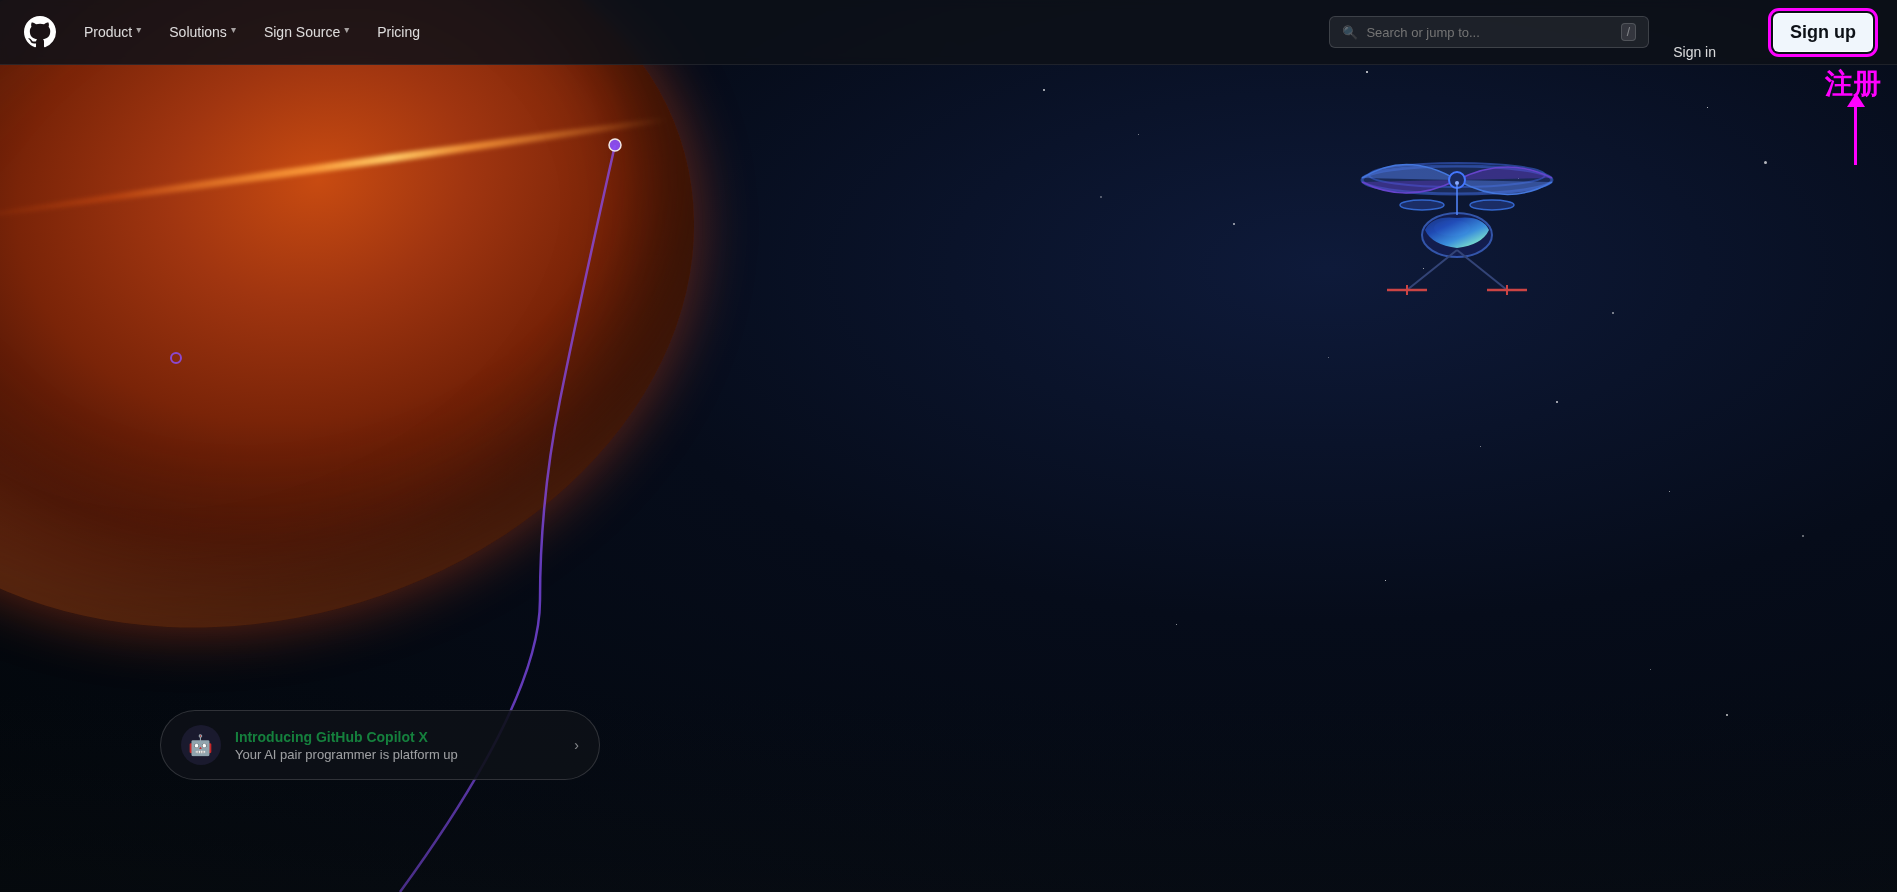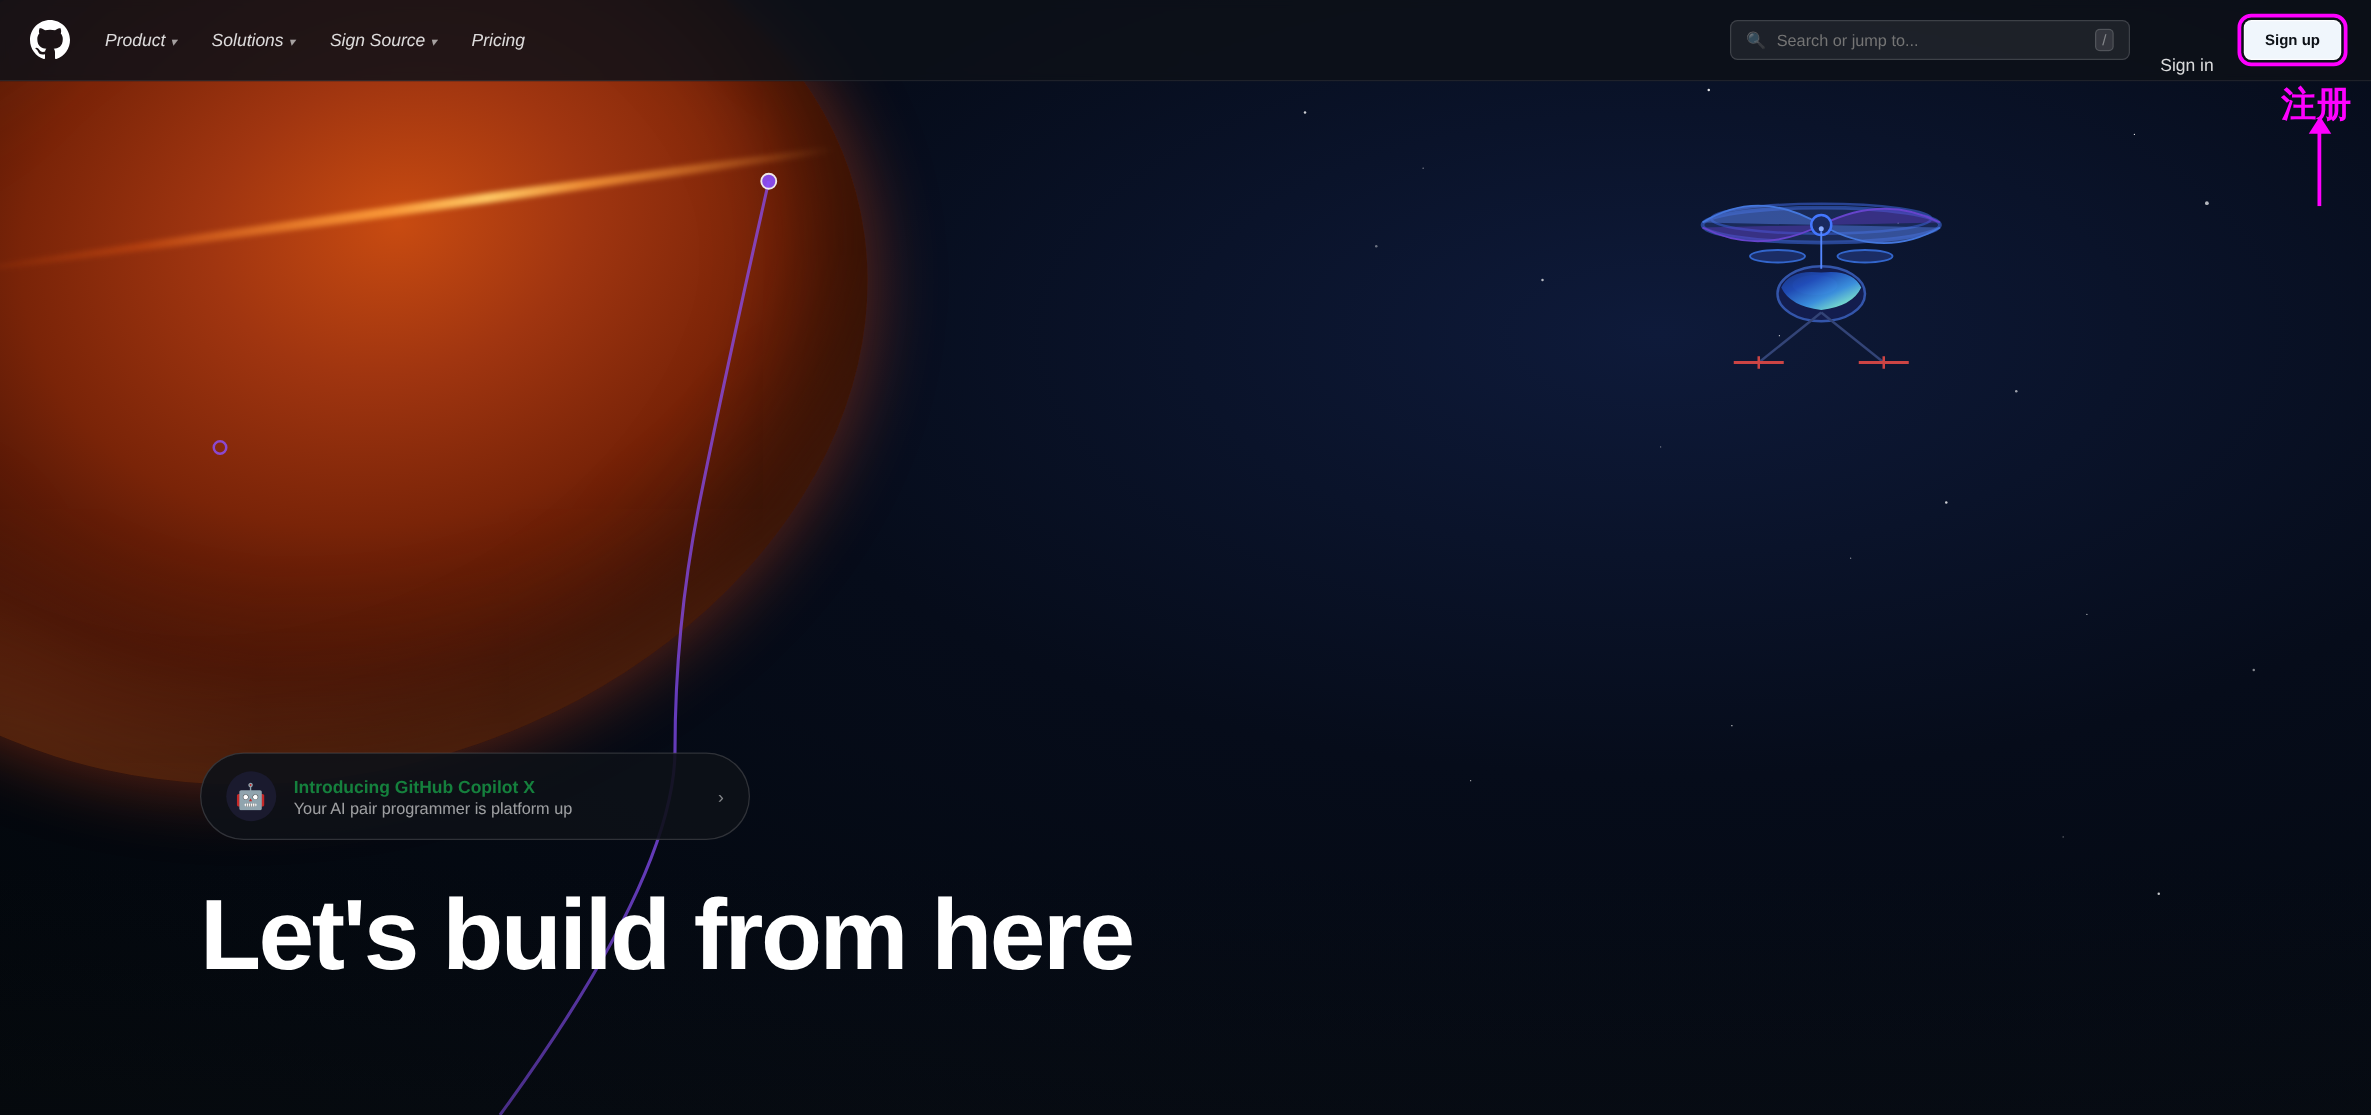--- a/index.html
+++ b/index.html
@@ -147,31 +147,30 @@
 
     .nav-links {
       display: flex;
       align-items: center;
       gap: 4px;
       flex: 1;
     }
 
     .nav-link {
       display: flex;
-      align-items: flex-end;
+      align-items: flex-start;
       gap: 4px;
       color: rgba(255,255,255,0.85);
       text-decoration: none;
       font-size: 14px;
       font-weight: 500;
       padding: 8px 12px;
       border-radius: 6px;
       cursor: pointer;
       white-space: nowrap;
-      font-style: italic;
     }
 
     .chevron {
       font-size: 10px;
       opacity: 0.7;
     }
 
     .nav-right {
       display: flex;
       align-items: center;
@@ -217,27 +216,28 @@
       padding: 8px 12px;
       border-radius: 6px;
       cursor: pointer;
       margin-top: 39px;
     }
 
     .btn-signup {
       background: #f0f6fc;
       border: 1px solid rgba(255,255,255,0.8);
       color: #0d1117;
-      font-size: 12px;
+      font-size: 18px;
       font-weight: 600;
       padding: 8px 16px;
       border-radius: 6px;
       cursor: pointer;
       outline: 3px solid #ff00ff;
       outline-offset: 2px;
+      margin-left: 33px;
     }
 
     
     .annotation {
       position: absolute;
       top: 65px;
       right: 16px;
       z-index: 200;
       display: flex;
       flex-direction: column;
@@ -487,16 +487,15 @@
 <div class="hero-content">
   <div class="copilot-banner">
     <div class="copilot-icon">🤖</div>
     <div class="copilot-text">
       <div class="copilot-title">Introducing GitHub Copilot X</div>
       <div class="copilot-sub">Your AI pair programmer is platform up</div>
     </div>
     <span class="copilot-chevron">›</span>
   </div>
 
-  <h1 class="hero-title">Let's build from here</h1>
 </div>
 
 <div class="bottom-gradient"></div>
 
 </body></html>

